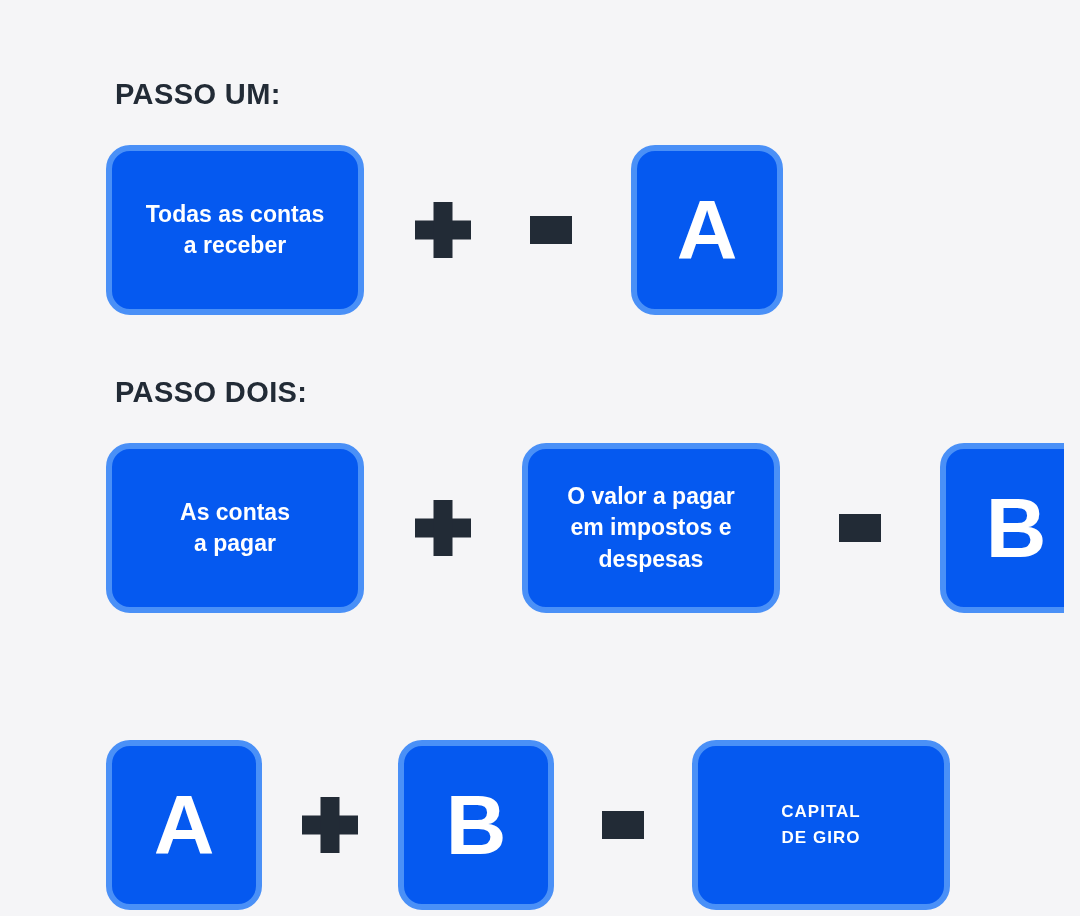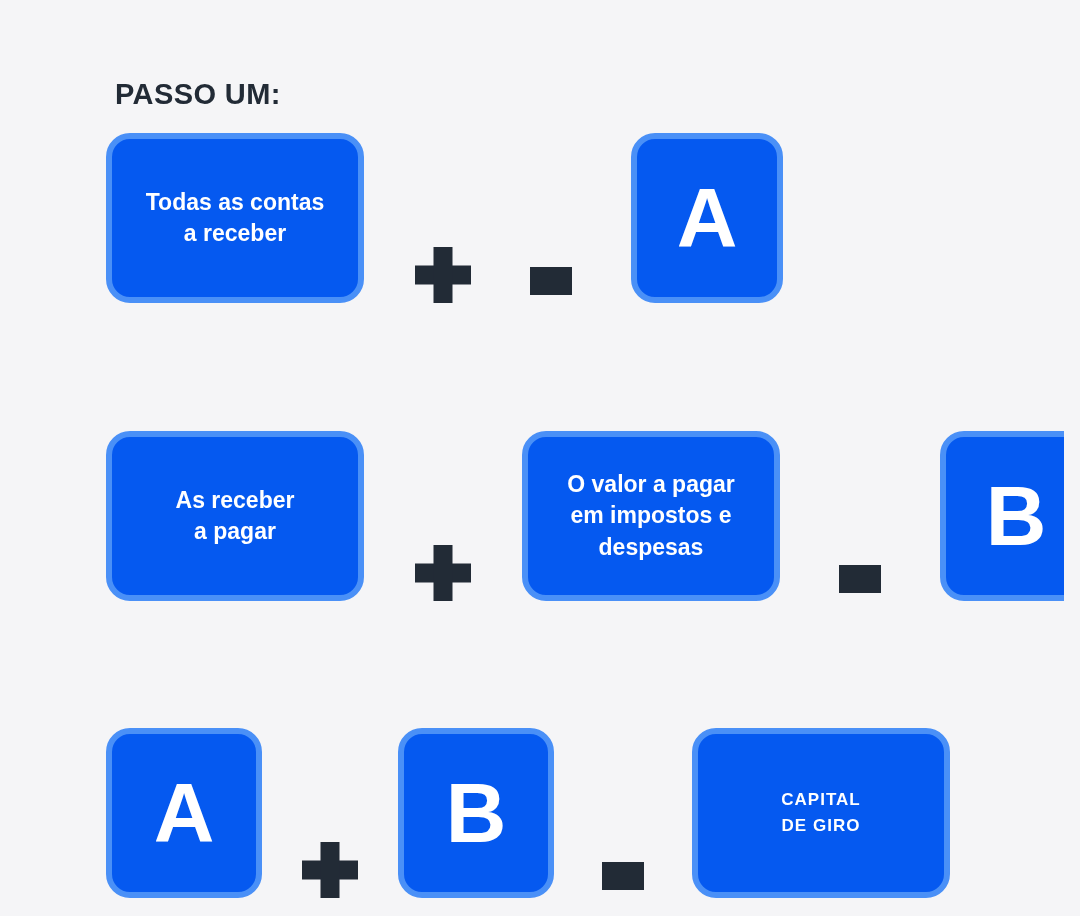--- a/index.html
+++ b/index.html
@@ -23,21 +23,21 @@
     position:absolute;
     left:75px;
     font-size:29px;
     font-weight:700;
     letter-spacing:.4px;
     color:var(--dark);
   }
   .row{
     position:absolute;
     display:flex;
-    align-items:flex-end;
+    align-items:center;
     height:170px;
   }
   .row-wide{left:62px;gap:43px;}
   .row-three{left:62px;gap:32px;}
   .box{
     height:170px;
     background:var(--box-fill);
     border:6px solid var(--box-border);
     border-radius:24px;
     display:flex;
@@ -107,23 +107,24 @@
       <span class="box-label">Todas as contas
 a receber</span>
     </div>
     <div class="op plus"></div>
     <div class="op equals"></div>
     <div class="box box-result">
       <span class="box-letter">A</span>
     </div>
   </div>
 
+  <h2 id="heading-2" class="step-heading">PASSO DOIS:</h2>
   <div id="row-2" class="row row-wide">
     <div class="box box-wide">
-      <span class="box-label">As receber
+      <span class="box-label">As contas
 a pagar</span>
     </div>
     <div class="op plus"></div>
     <div class="box box-wide">
       <span class="box-label">O valor a pagar
 em impostos e
 despesas</span>
     </div>
     <div class="op equals"></div>
     <div class="box box-result">

